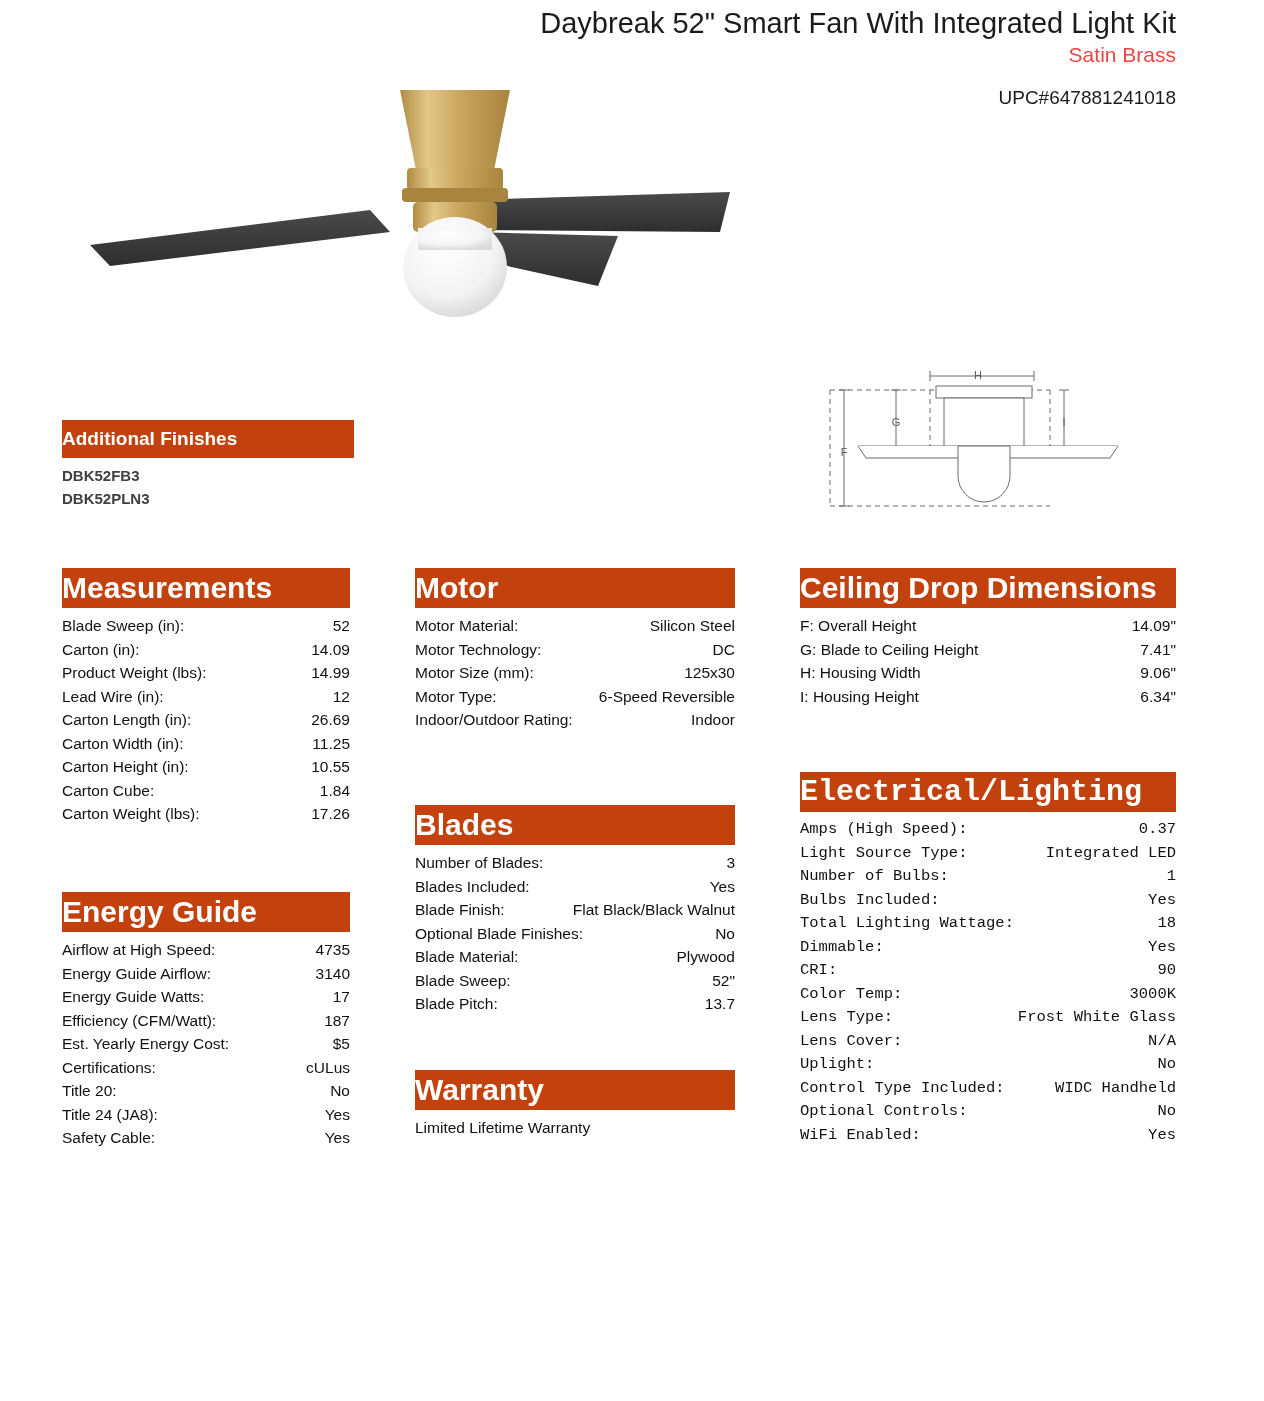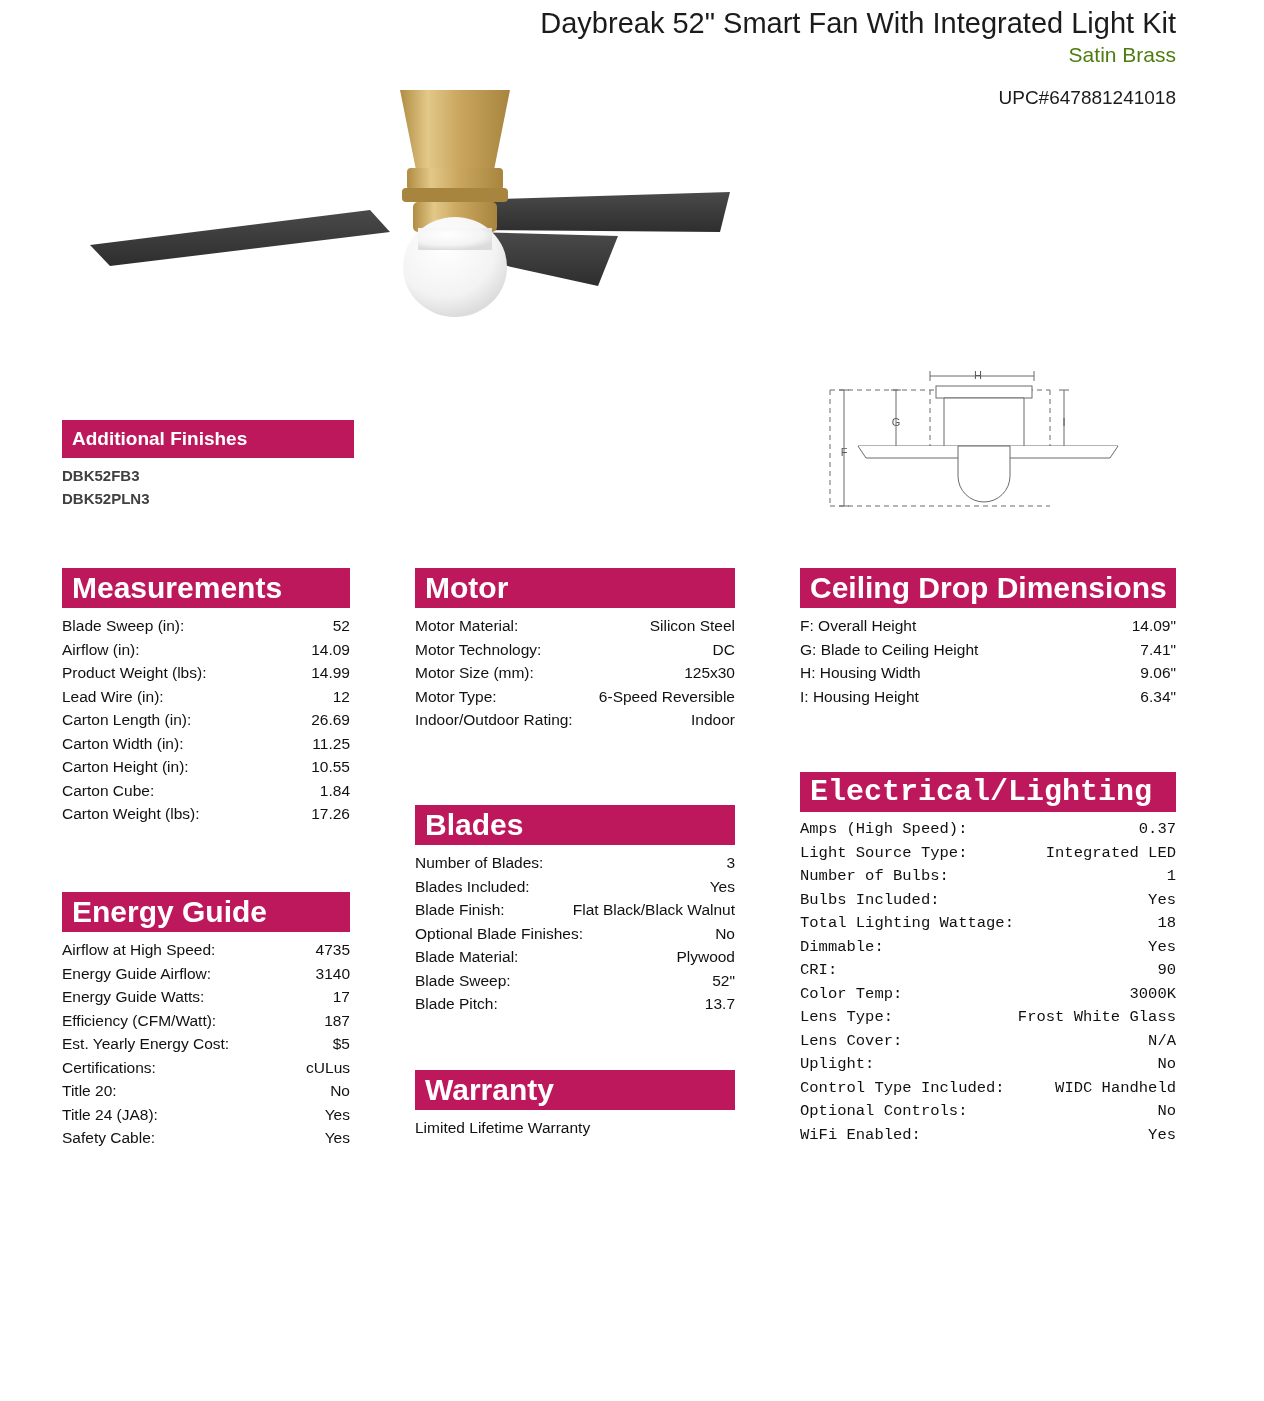--- a/index.html
+++ b/index.html
@@ -28,21 +28,21 @@
     font-size: 29px;
     line-height: 34px;
     font-weight: normal;
     color: #1b1b1b;
     white-space: nowrap;
   }
   .header .subtitle {
     font-size: 21px;
     line-height: 26px;
     margin-top: 2px;
-    color: #4d7c0f;
+    color: #ef4444;
   }
   .header .upc {
     font-size: 19px;
     line-height: 24px;
     margin-top: 18px;
     color: #1b1b1b;
   }
 
   
   .product-image {
@@ -57,26 +57,25 @@
   .dim-diagram {
     position: absolute;
     left: 818px;
     top: 368px;
     width: 370px;
     height: 165px;
   }
 
   
   .sec-head {
-    background: #be185d;
+    background: #c2410c;
     color: #ffffff;
     font-weight: bold;
     display: flex;
     align-items: center;
-    padding-left: 10px;
   }
   .sec-head.big {
     font-size: 30px;
     height: 40px;
   }
   .sec-head.small {
     font-size: 19px;
     height: 38px;
   }
 
@@ -217,21 +216,21 @@
 </div>
 
 <div class="blk" id="measurements">
   <div class="sec-head big">Measurements</div>
   <div class="rows">
     <div class="row">
         <span class="k">Blade Sweep (in):</span>
         <span class="v">52</span>
       </div>
     <div class="row">
-        <span class="k">Airflow (in):</span>
+        <span class="k">Carton (in):</span>
         <span class="v">14.09</span>
       </div>
     <div class="row">
         <span class="k">Product Weight (lbs):</span>
         <span class="v">14.99</span>
       </div>
     <div class="row">
         <span class="k">Lead Wire (in):</span>
         <span class="v">12</span>
       </div>

